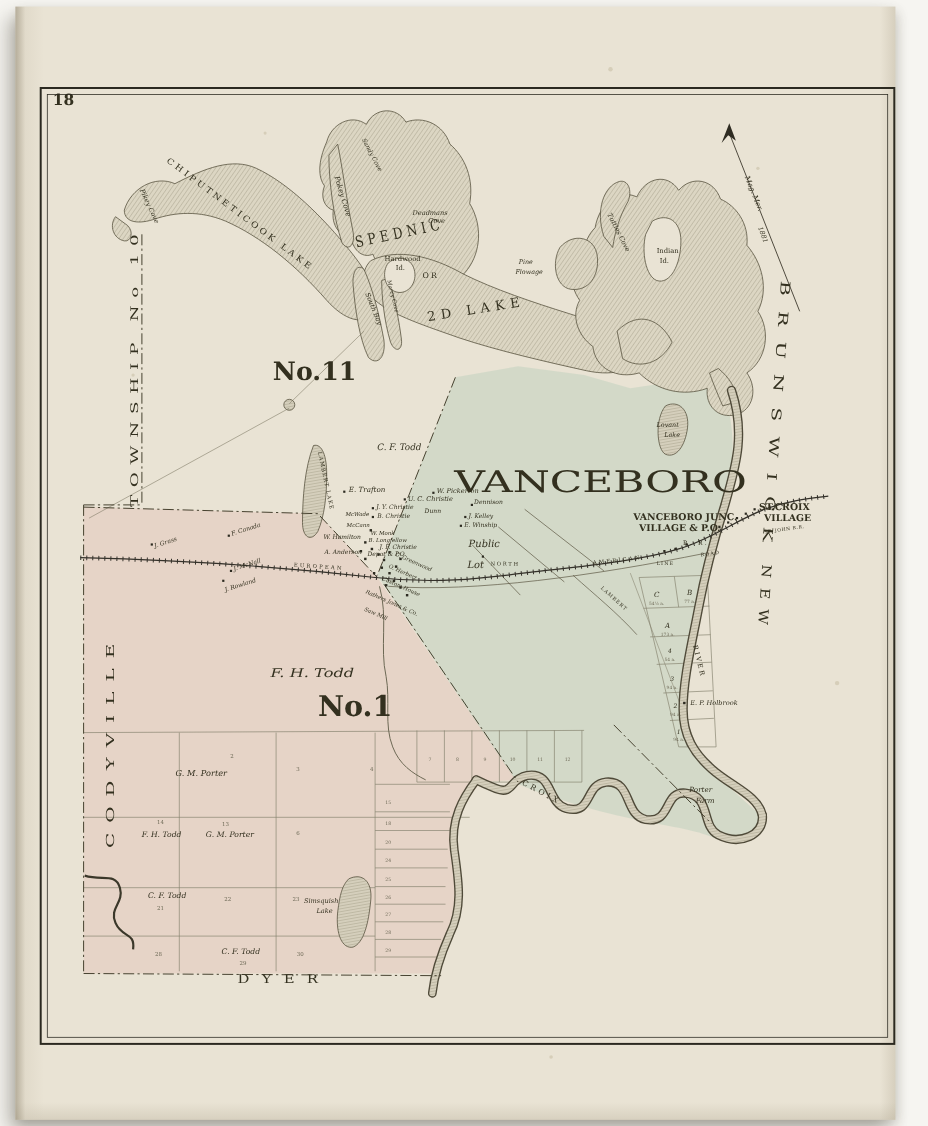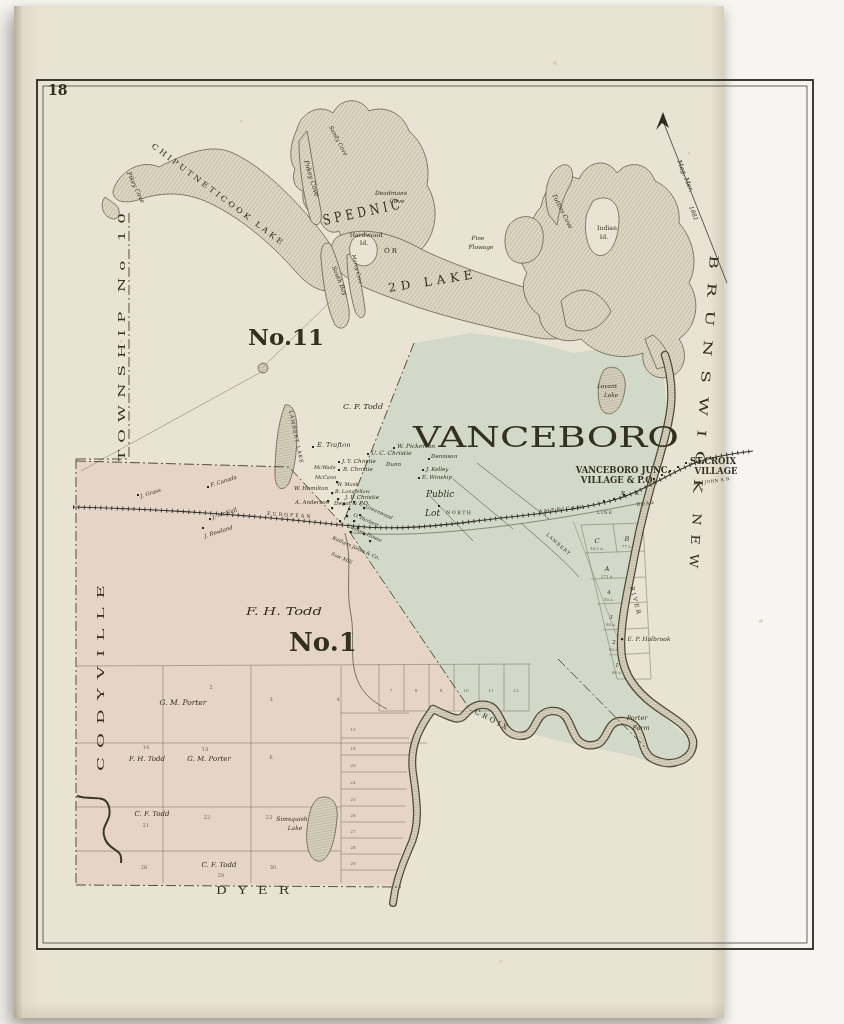--- a/index.html
+++ b/index.html
@@ -1,16 +1,16 @@
 <!DOCTYPE html>
 <html><head>
 <meta charset="utf-8">
 <style>
   html,body{margin:0;padding:0;width:844px;height:1024px;background:#f6f5f1;overflow:hidden;}
-  .page{position:absolute;left:14px;top:6px;width:710px;height:1012px;
+  .page{position:absolute;left:14px;top:6px;width:800px;height:1012px;
     background:
       linear-gradient(90deg, rgba(140,130,108,.55) 0px, rgba(210,202,184,.35) 9px, rgba(233,227,212,0) 26px),
       linear-gradient(270deg, rgba(170,160,138,.30) 0px, rgba(233,227,212,0) 14px),
       linear-gradient(0deg, rgba(170,160,138,.28) 0px, rgba(233,227,212,0) 16px),
       #e9e3d4;
     box-shadow:-7px 9px 16px rgba(60,55,40,.35), 2px 4px 10px rgba(60,55,40,.18);}
   svg{position:absolute;left:0;top:0;}
   text{font-family:"DejaVu Serif","Liberation Serif",serif;fill:#33301f;}
   .it{font-style:italic}
   .b{font-weight:bold}

